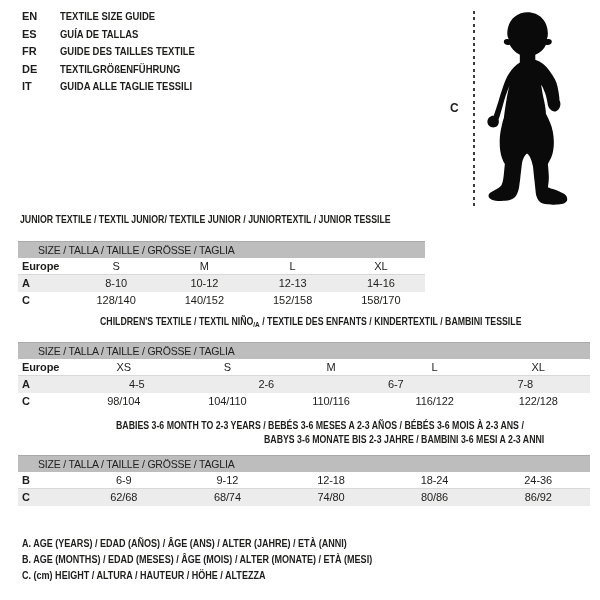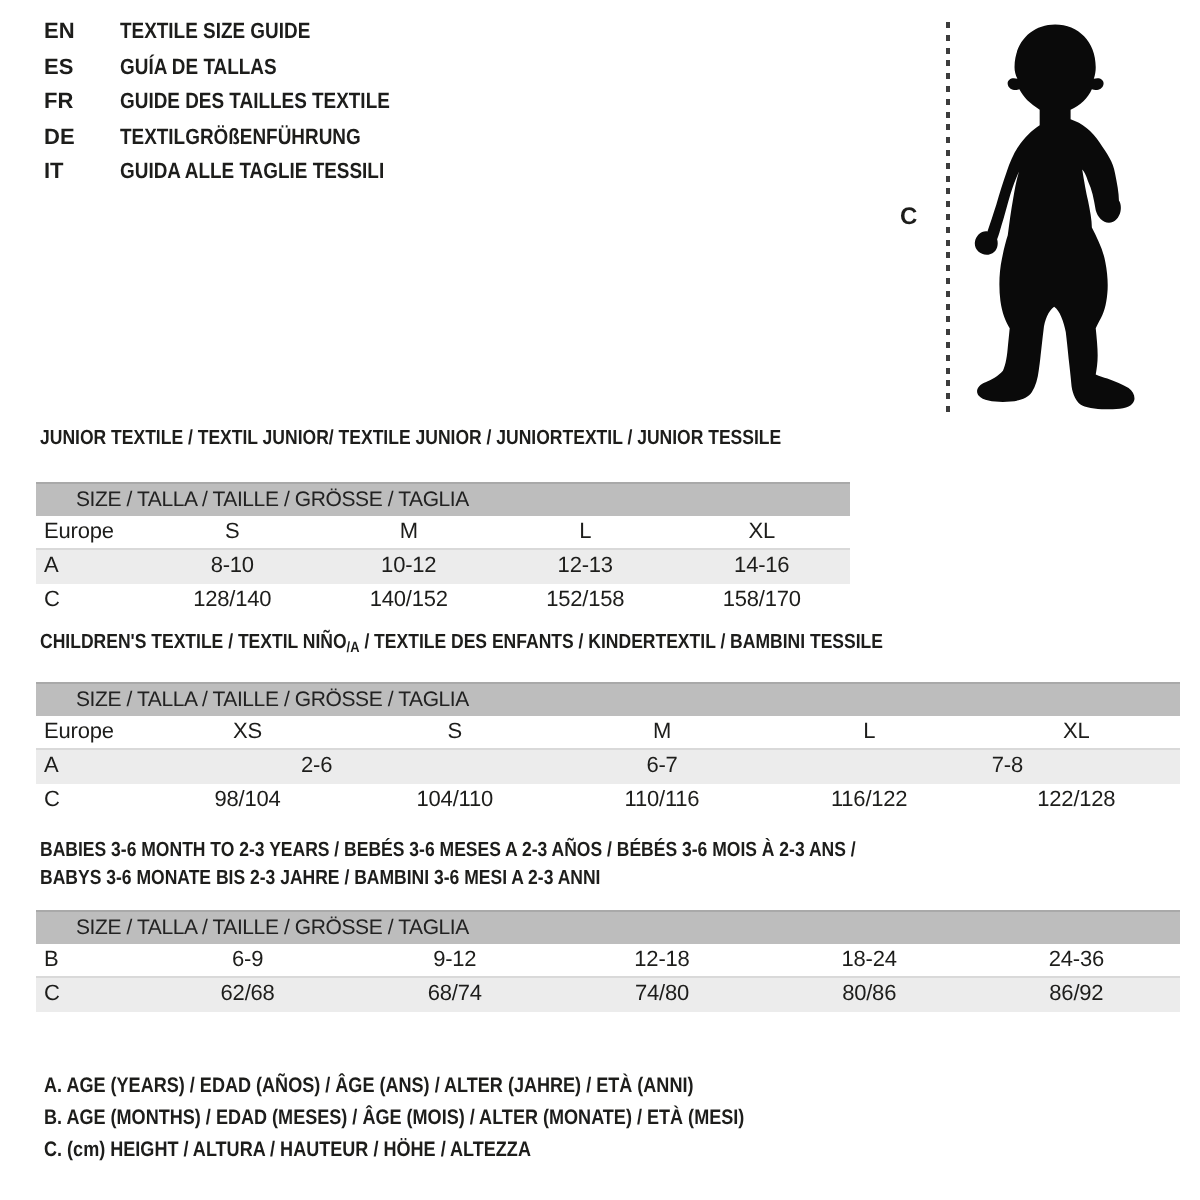--- a/index.html
+++ b/index.html
@@ -19,30 +19,30 @@
   .measure-line{
     position:absolute;left:473px;top:11px;width:2px;height:197px;
     background:repeating-linear-gradient(to bottom,#3c3c3c 0 3px,transparent 3px 6.4px);
   }
   .measure-label{position:absolute;left:450px;top:101px;font-weight:bold;font-size:12px;}
   .baby{position:absolute;left:486px;top:9px;width:87px;height:198px;}
   .baby path{fill:var(--silhouette,#0a0a0a);}
 
   
   .tbl{position:absolute;left:18px;}
-  .tbl-title{font-weight:bold;font-size:10.2px;line-height:14px;white-space:nowrap;padding-left:2px;}
+  .tbl-title{font-weight:bold;font-size:10.2px;line-height:14px;white-space:nowrap;padding-left:2px;text-align:right;}
   .hdr{
     background:var(--header-bar,#bdbdbd);height:17px;line-height:17px;padding-left:20px;
     font-size:10.5px;letter-spacing:-0.2px;color:#222;border-top:1px solid #a9a9a9;
     box-sizing:border-box;
   }
   .trow{display:flex;height:17px;line-height:17px;font-size:11px;letter-spacing:-0.1px;}
   .trow.shaded{background:var(--shaded-row,#ececec);}
   .trow.ruled{box-shadow:inset 0 -1px #d9d9d9;}
-  .trow .lbl{width:50px;padding-left:4px;}
+  .trow .lbl{width:50px;padding-left:4px;font-weight:bold;}
   .trow .val{flex:1;text-align:center;}
   .sub{font-size:7.5px;position:relative;top:2px;}
 
   
   .footnotes{position:absolute;left:22px;top:535px;}
   .foot{height:16px;line-height:16px;font-weight:bold;font-size:10.5px;white-space:nowrap;}
 
   .t1{top:213px;width:407px;}
   .t1 .hdr{margin-top:14px;}
   .t2{top:315px;width:572px;}
@@ -120,20 +120,21 @@
     <div class="trow ruled">
       <span class="lbl">Europe</span>
       <span class="val">XS</span>
       <span class="val">S</span>
       <span class="val">M</span>
       <span class="val">L</span>
       <span class="val">XL</span>
     </div>
     <div class="trow shaded">
       <span class="lbl">A</span>
+      <span class="val">4-5</span>
       <span class="val">2-6</span>
       <span class="val">6-7</span>
       <span class="val">7-8</span>
     </div>
     <div class="trow">
       <span class="lbl">C</span>
       <span class="val">98/104</span>
       <span class="val">104/110</span>
       <span class="val">110/116</span>
       <span class="val">116/122</span>

